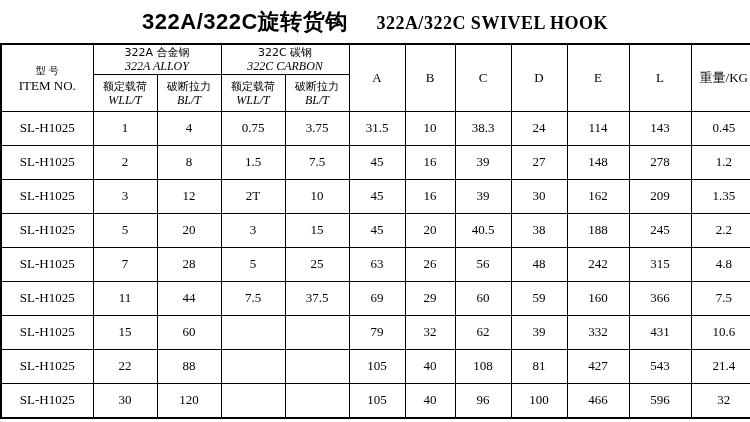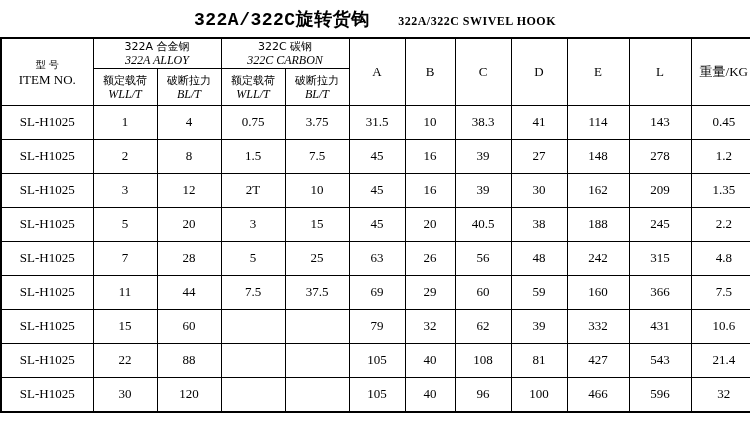--- a/index.html
+++ b/index.html
@@ -65,27 +65,27 @@
   }
   .cjk {
     font-family: "DejaVu Sans", sans-serif;
     font-size: 11px;
   }
   .cjk-big {
     font-family: "DejaVu Sans", sans-serif;
     font-size: 10px;
   }
   .title-cjk {
-    font-family: Liberation Mono, monospace;
+    font-family: Liberation Sans, sans-serif;
+    font-size: 22px;
+    font-weight: bold;
+  }
+  .title-lat {
+    font-family: "Liberation Serif", serif;
     font-size: 18px;
-    font-weight: bold;
-  }
-  .title-lat {
-    font-family: "Liberation Serif", serif;
-    font-size: 12px;
     font-weight: bold;
   }
   tbody td {
     height: 33px;
     font-size: 13.5px;
   }
   .small2 {
     font-size: 12px;
     line-height: 1.15;
     display: block;
@@ -162,21 +162,21 @@
     <tbody>
       <tr>
         <td>SL-H1025</td>
         <td>1</td>
         <td>4</td>
         <td>0.75</td>
         <td>3.75</td>
         <td>31.5</td>
         <td>10</td>
         <td>38.3</td>
-        <td>41</td>
+        <td>24</td>
         <td>114</td>
         <td>143</td>
         <td>0.45</td>
       </tr>
       <tr>
         <td>SL-H1025</td>
         <td>2</td>
         <td>8</td>
         <td>1.5</td>
         <td>7.5</td>

